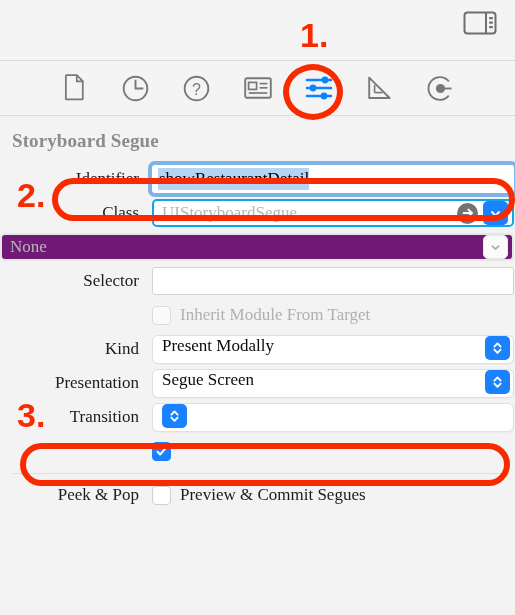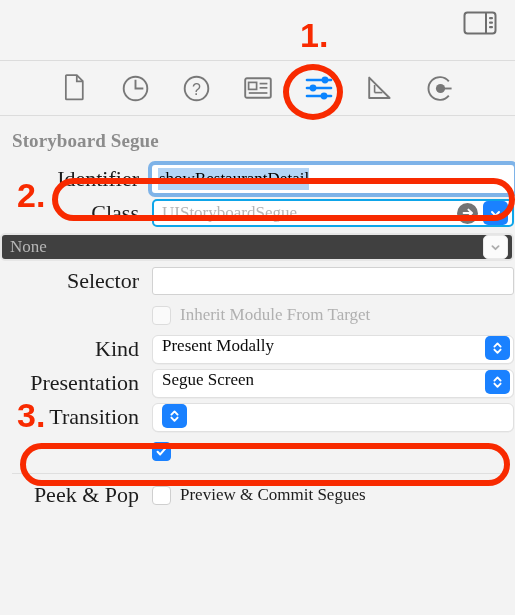--- a/index.html
+++ b/index.html
@@ -73,21 +73,21 @@
   .row {
     display: flex;
     align-items: center;
     height: 34px;
     position: relative;
   }
   .row .lbl {
     width: 152px;
     text-align: right;
     padding-right: 13px;
-    font-size: 22px;
+    font-size: 17px;
     color: #1c1c1c;
     box-sizing: border-box;
     white-space: nowrap;
   }
   .field-area {
     flex: 1;
     padding-right: 1px;
     position: relative;
     display: flex;
     align-items: center;
@@ -130,21 +130,21 @@
     border: 2px solid #0ea5e9;
     border-radius: 5px;
     box-sizing: border-box;
     display: flex;
     align-items: center;
     padding: 0 4px 0 8px;
     font-size: 17px;
     position: relative;
   }
   .combo .val { flex: 1; color: #b6b6b6; white-space: nowrap; }
-  .combo.dim { background: #404040; border-color: #e6e6e6; }
+  .combo.dim { background: #701a75; border-color: #e6e6e6; }
 
   .arrow-circle {
     width: 21px; height: 21px;
     border-radius: 50%;
     background: #737373;
     display: flex; align-items: center; justify-content: center;
     margin-right: 5px;
     cursor: pointer;
     flex: none;
   }

